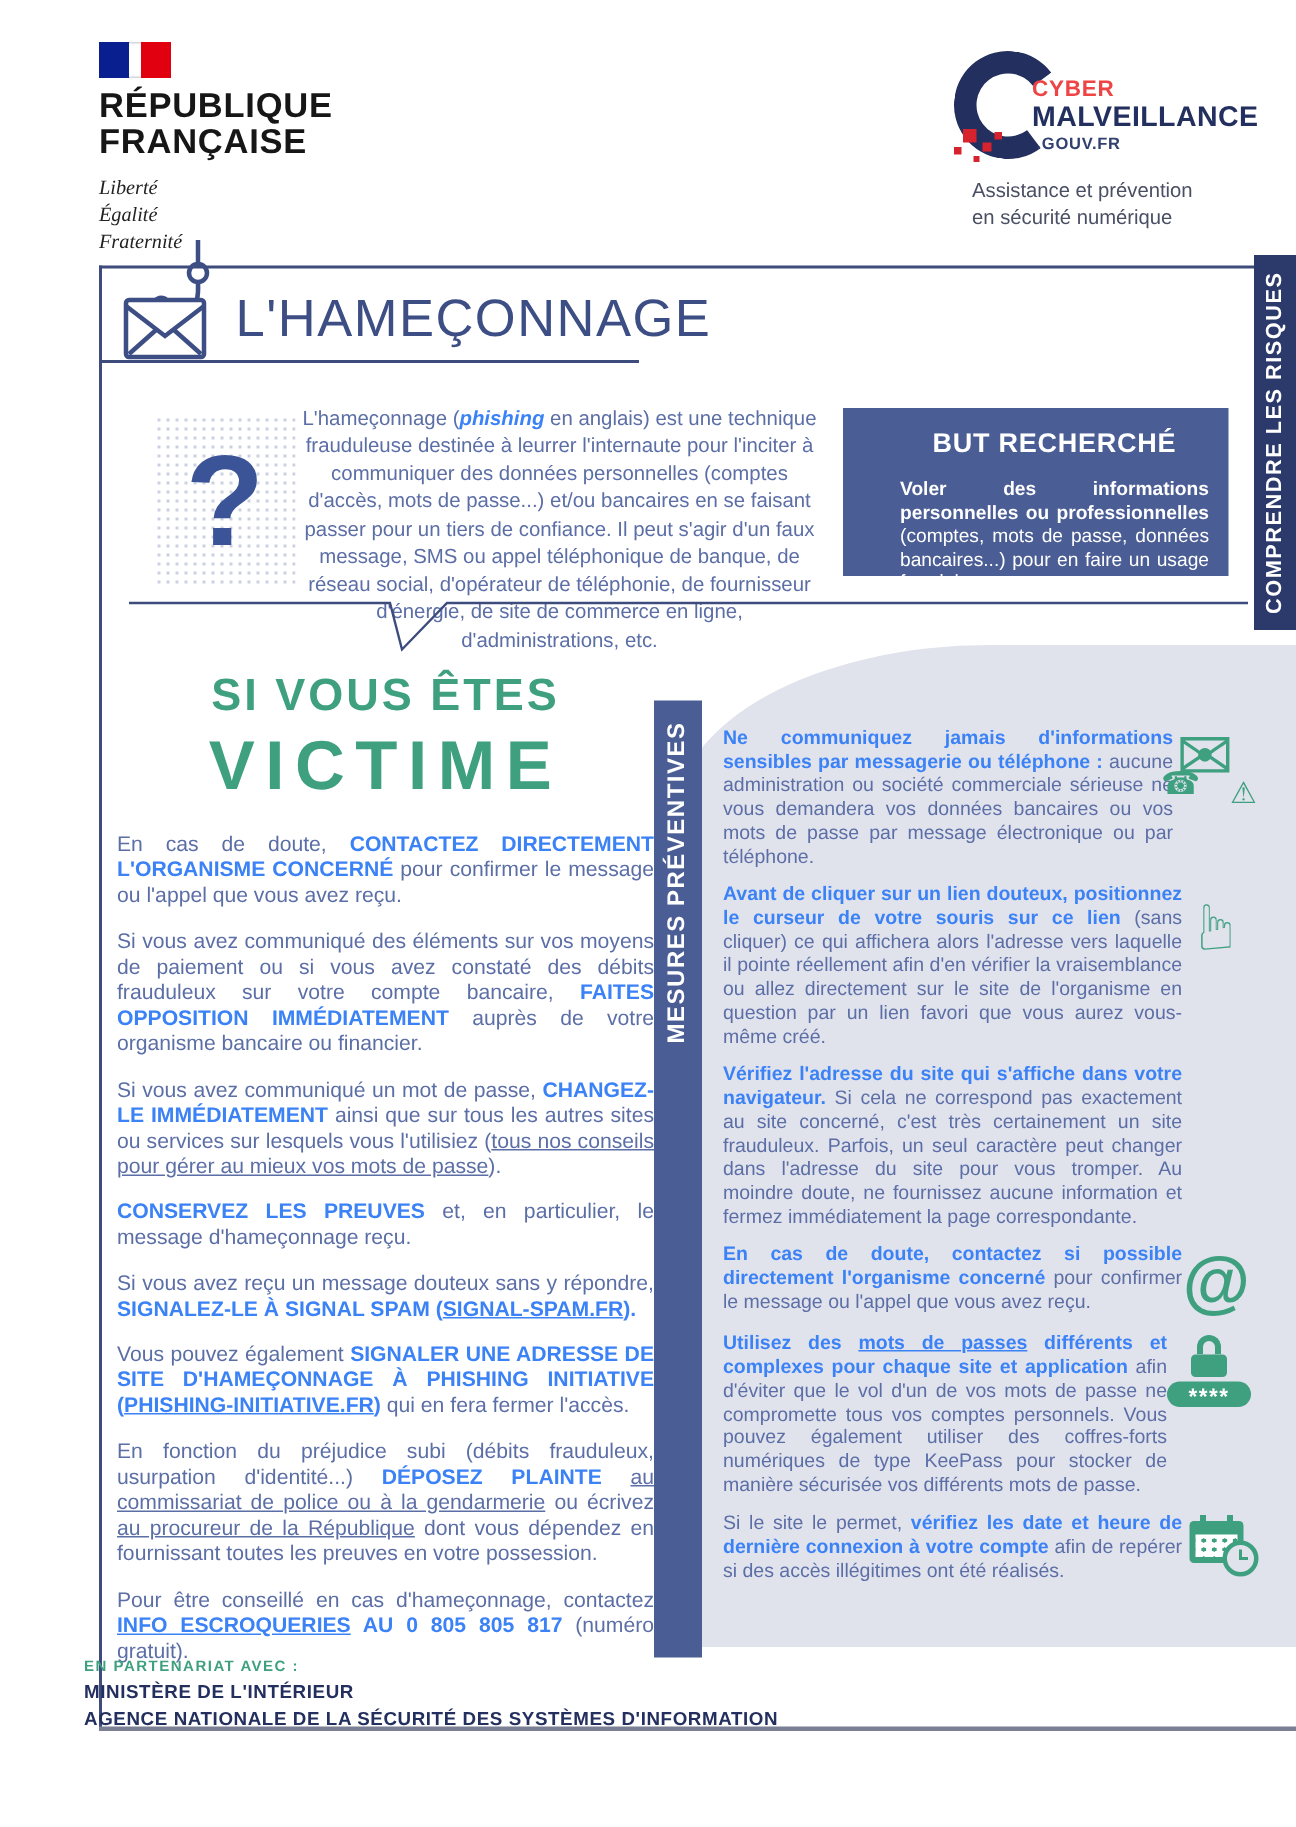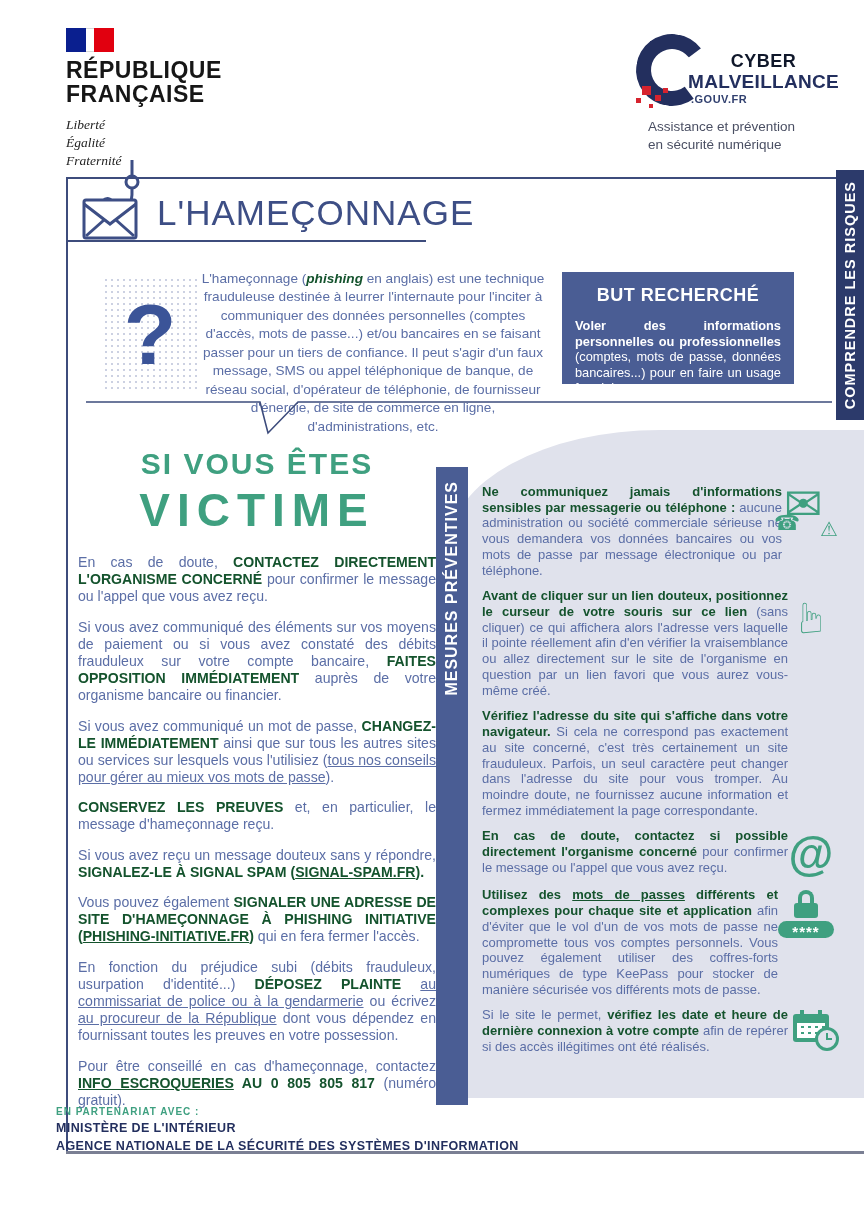--- a/index.html
+++ b/index.html
@@ -19,21 +19,21 @@
   .cyber{left:636px;top:34px;width:215px;height:112px;}
   .cyber-c{position:absolute;left:0;top:0;width:72px;height:72px;box-sizing:border-box;
            border:15px solid #232f5e;border-radius:50%;border-right-color:transparent;transform:rotate(8deg);}
   .px{position:absolute;background:#d6232e;}
   .px1{left:6px;top:52px;width:9px;height:9px;}
   .px2{left:19px;top:61px;width:6px;height:6px;}
   .px3{left:0px;top:64px;width:5px;height:5px;}
   .px4{left:27px;top:54px;width:5px;height:5px;}
   .px5{left:13px;top:70px;width:4px;height:4px;}
   .cyber-words{position:absolute;left:52px;top:18px;line-height:1;}
-  .cy1{font-size:18px;font-weight:800;color:#0f172a;letter-spacing:.5px;text-align:center;}
+  .cy1{font-size:15px;font-weight:800;color:#ef4444;letter-spacing:.5px;}
   .cy2{font-size:19px;font-weight:800;color:#232f5e;margin-top:2px;letter-spacing:.3px;}
   .cy3{font-size:11px;font-weight:700;color:#31406f;margin-top:3px;margin-left:3px;letter-spacing:.5px;}
   .cyber-tag{position:absolute;left:12px;top:84px;font-size:13.5px;line-height:1.35;color:#4a4f63;}
 
   
   .rule{background:#3d4c7c;}
   .frame-top{left:66px;top:177px;width:770px;height:2px;}
   .frame-left{left:66px;top:177px;width:2px;height:976px;}
   .header-underline{left:66px;top:240px;width:360px;height:2px;}
   .main-title{left:157px;top:193px;font-size:35px;font-weight:400;color:#3d4e85;letter-spacing:1px;}
@@ -44,32 +44,32 @@
   .vlabel{writing-mode:vertical-rl;transform:rotate(180deg);color:#fff;font-weight:bold;white-space:nowrap;}
   .risks-bar .vlabel{margin:auto;font-size:14.5px;letter-spacing:1px;}
 
   
   .q-box{left:103px;top:277px;width:94px;height:114px;display:flex;align-items:center;justify-content:center;
          background-image:radial-gradient(#ccd1e2 1.2px, transparent 1.3px);background-size:6px 6px;}
   .q-mark{font-size:86px;font-weight:800;color:#3b5498;line-height:1;}
   .intro-text{left:200px;top:270px;width:346px;text-align:center;font-size:13.6px;line-height:1.36;color:#5b6ea6;}
   .bubble-svg{left:66px;top:395px;}
 
-  .but-box{left:562px;top:272px;width:232px;height:112px;background:#4a5d94;color:#fff;}
+  .but-box{left:562px;top:272px;width:232px;height:112px;background:#4a5d94;color:#fff;padding-left:25px;}
   .but-title{text-align:center;font-size:18px;font-weight:800;letter-spacing:.5px;margin-top:13px;}
   .but-text{margin:12px 13px 0 13px;font-size:12.8px;line-height:1.22;text-align:justify;}
   .but-box .rb{color:#fff;}
 
   
   .victim{left:78px;top:447px;width:358px;}
   .victim-small{text-align:center;font-size:30px;font-weight:800;color:#3fa080;letter-spacing:2px;}
   .victim-big{text-align:center;font-size:46px;font-weight:800;color:#3fa080;letter-spacing:7px;margin-top:2px;margin-bottom:17px;}
   .vp{font-size:14.1px;line-height:1.22;color:#5b6ea6;text-align:justify;margin-bottom:13px;}
 
-  .rb{font-weight:bold;color:#14532d;}
+  .rb{font-weight:bold;color:#3b82f6;}
   .ru{text-decoration:underline;}
   .ri{font-style:italic;}
 
   
   .panel{left:450px;top:430px;width:414px;height:668px;background:#e0e2ec;border-top-left-radius:210px 115px;}
   .mesures-bar{left:436px;top:467px;height:638px;width:32px;background:#4a5d94;}
   .mesures-bar .vlabel{margin-top:14px;font-size:16px;letter-spacing:1px;}
   .pitems{left:482px;top:484px;width:352px;}
   .pitem{display:flex;margin-bottom:10px;}
   .pitem-text{width:306px;font-size:13px;line-height:1.21;color:#5b6ea6;text-align:justify;}

